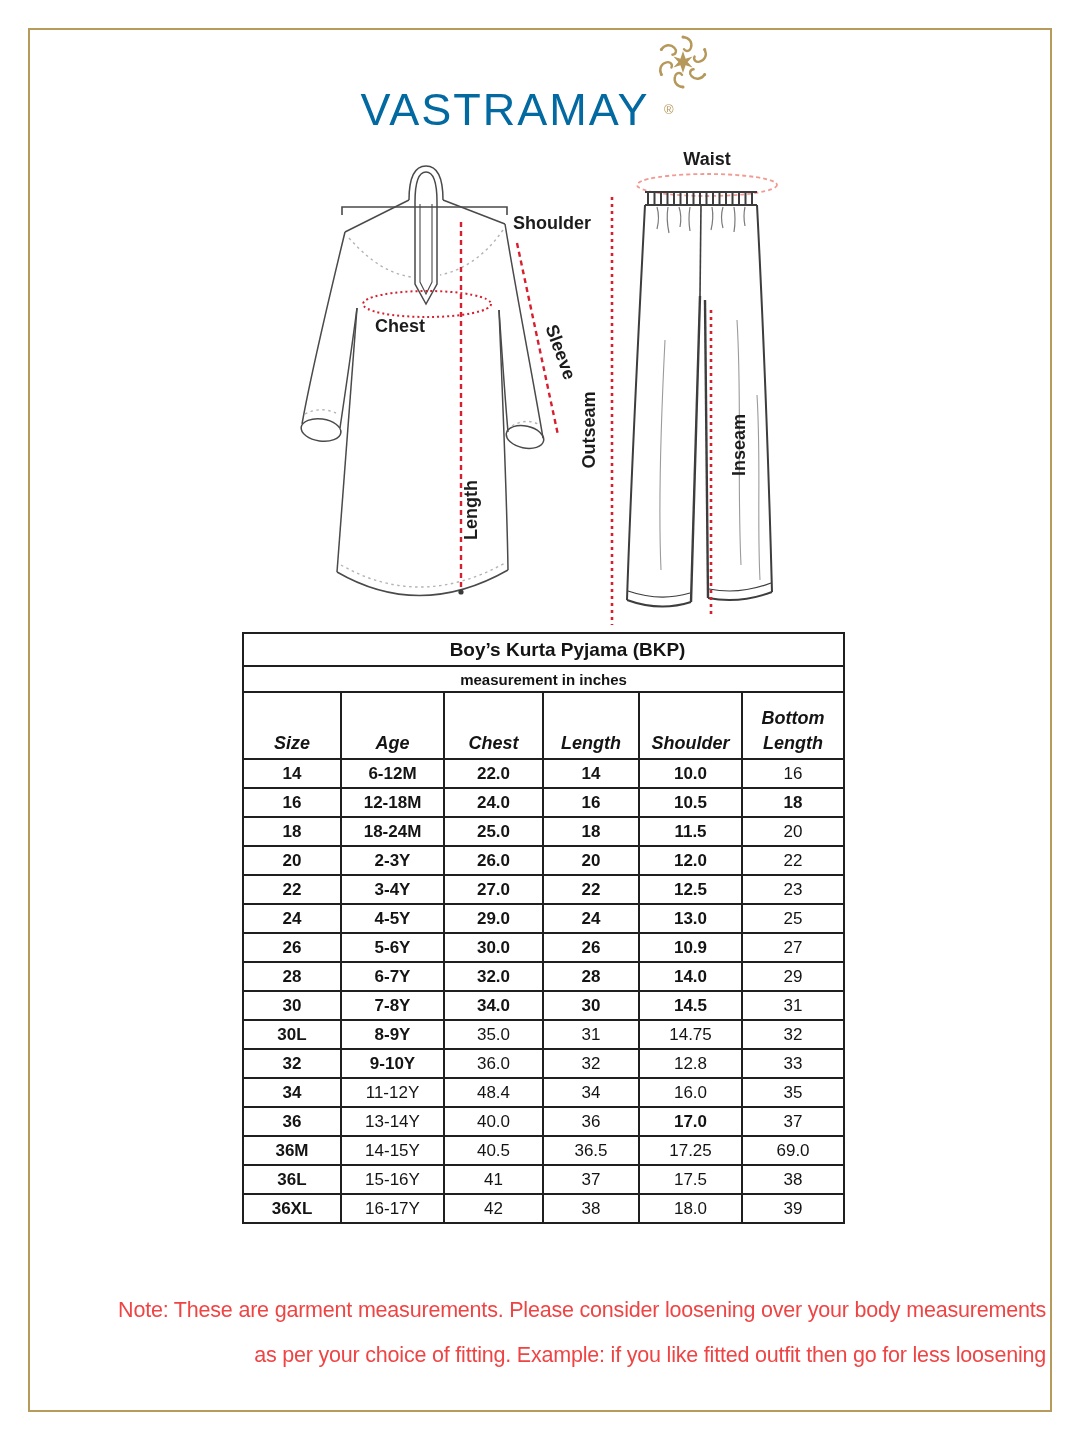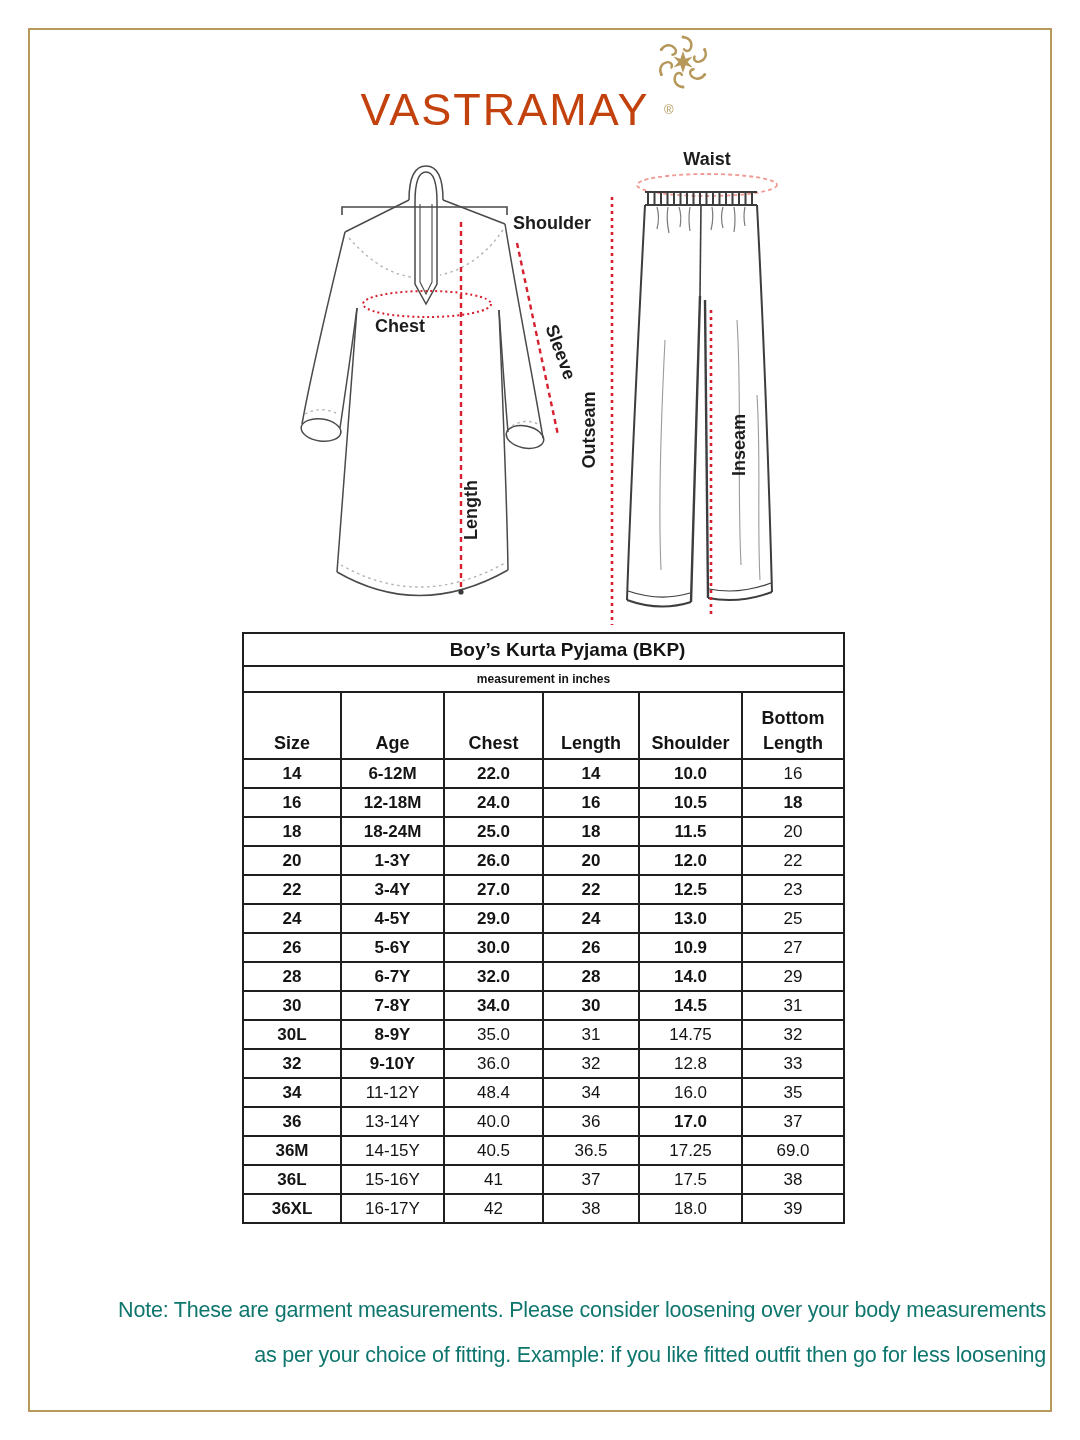--- a/index.html
+++ b/index.html
@@ -4,47 +4,47 @@
 <style>
   html,body{margin:0;padding:0;background:#ffffff;}
   body{width:1080px;height:1440px;position:relative;overflow:hidden;
        font-family:"Liberation Sans", sans-serif;color:#1b1b1b;}
 
   .frame{position:absolute;left:28px;top:28px;right:28px;bottom:28px;
          border:2px solid #b79b5c;pointer-events:none;}
 
   
   .logo-text{position:absolute;left:350px;top:84px;width:310px;
-             font-size:45px;letter-spacing:2px;color:#c2410c;
+             font-size:45px;letter-spacing:2px;color:#0369a1;
              text-align:center;font-weight:400;white-space:nowrap;}
   .logo-reg{position:absolute;left:664px;top:102px;font-size:13px;color:#b5985a;}
   .logo-ornament{position:absolute;left:650px;top:33px;}
 
   
   .kurta-svg{position:absolute;left:287px;top:158px;}
   .pyjama-svg{position:absolute;left:565px;top:140px;}
   .diag-label{font-family:"Liberation Sans", sans-serif;font-size:18px;
               font-weight:600;fill:#1c1c1c;}
 
   
   .table-wrap{position:absolute;left:242px;top:632px;}
   table{border-collapse:collapse;table-layout:fixed;width:601px;background:#fff;}
   td,th{border:2px solid #1f1f1f;text-align:center;padding:0;
         font-size:17px;color:#141414;}
   tr.title-row td{height:31px;font-size:19px;font-weight:700;padding-left:48px;}
-  tr.sub-row td{height:24px;font-size:12px;font-weight:700;}
+  tr.sub-row td{height:24px;font-size:15px;font-weight:700;}
   tr.head-row th{height:62px;font-size:18px;font-weight:700;
-                 vertical-align:bottom;padding-bottom:3px;line-height:1.35;}
+                 vertical-align:bottom;padding-bottom:3px;line-height:1.35;font-style:italic;}
   tbody td{height:27px;font-weight:400;}
   tbody td.b{font-weight:700;}
 
   
   .note{position:absolute;left:34px;right:34px;top:1288px;
         text-align:right;font-size:21.5px;line-height:45px;
-        letter-spacing:-0.2px;color:#0f766e;}
+        letter-spacing:-0.2px;color:#ef4444;}
 </style>
 </head>
 <body>
 
 <div class="frame"></div>
 
 <div class="logo-text">VASTRAMAY</div>
 <div class="logo-reg">®</div>
 <svg class="logo-ornament" width="66" height="58" viewBox="0 0 66 58">
   <defs>
@@ -200,21 +200,21 @@
         <tr>
           <td class="b">18</td>
           <td class="b">18-24M</td>
           <td class="b">25.0</td>
           <td class="b">18</td>
           <td class="b">11.5</td>
           <td>20</td>
         </tr>
         <tr>
           <td class="b">20</td>
-          <td class="b">1-3Y</td>
+          <td class="b">2-3Y</td>
           <td class="b">26.0</td>
           <td class="b">20</td>
           <td class="b">12.0</td>
           <td>22</td>
         </tr>
         <tr>
           <td class="b">22</td>
           <td class="b">3-4Y</td>
           <td class="b">27.0</td>
           <td class="b">22</td>

